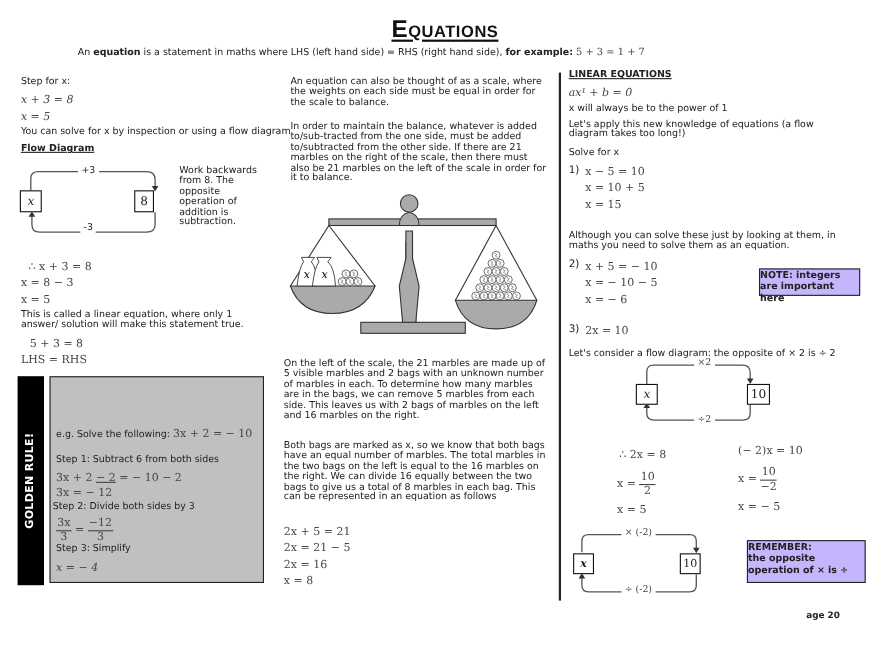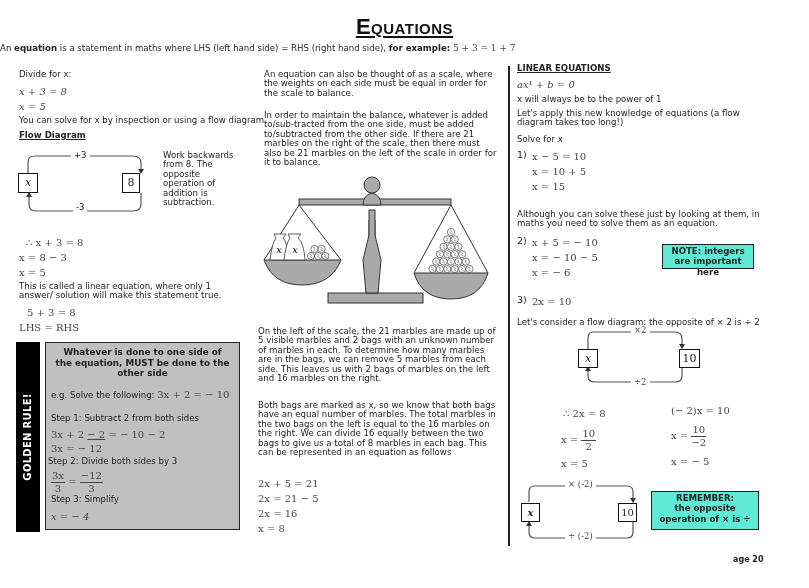--- a/index.html
+++ b/index.html
@@ -1,49 +1,49 @@
 <!DOCTYPE html>
 <html><head>
 <meta charset="utf-8">
 <style>
   html, body { margin:0; padding:0; background:#ffffff; }
   body { width:809px; height:588px; position:relative; overflow:hidden;
          font-family:"DejaVu Sans", sans-serif; color:#222; font-size:8.6px; line-height:1.15; }
   .abs { position:absolute; }
   .title { left:0; width:809px; top:14px; text-align:center; font-family:"Liberation Sans", sans-serif;
            font-weight:bold; font-size:22px; letter-spacing:0.5px; text-decoration:underline; font-variant:small-caps; color:#111; }
-  .subtitle { left:0; width:657px; top:43px; font-size:8.6px; color:#222; }
+  .subtitle { left:0; width:657px; top:43px; text-align:center; font-size:8.6px; color:#222; }
   .math { font-family:"DejaVu Serif", serif; font-size:10px; color:#444; }
   .line { position:absolute; white-space:nowrap; }
   .para { position:absolute; }
   .bold-ul { font-weight:bold; text-decoration:underline; }
   .vdivider { position:absolute; left:508px; top:66px; width:1.5px; height:480px; background:#222; }
   .golden-side { position:absolute; left:16px; top:342px; width:24px; height:190px; background:#000; }
   .golden-side span { position:absolute; left:50%; top:50%; transform:translate(-50%,-50%) rotate(-90deg);
         color:#fff; font-weight:bold; font-size:10px; white-space:nowrap; letter-spacing:0.3px; }
   .golden-box { position:absolute; left:45px; top:342px; width:195px; height:188px; background:#c0c0c0; border:1.5px solid #222; box-sizing:border-box; }
   .golden-box .head { position:absolute; left:0; width:100%; top:4px; text-align:center; font-weight:bold; font-size:8.8px; line-height:1.2; }
   .frac { display:inline-block; vertical-align:middle; text-align:center; }
   .frac .n { display:block; border-bottom:1px solid #444; padding:0 1px; }
   .frac .d { display:block; }
-  .note-box { position:absolute; background:#5eead4; border:1.5px solid #222; box-sizing:border-box; text-align:center; font-weight:bold; font-size:8.6px; line-height:1.2; }
+  .note-box { position:absolute; background:#c4b5fd; border:1.5px solid #222; box-sizing:border-box; text-align:left; font-weight:bold; font-size:8.6px; line-height:1.2;margin-left:28px; }
   .fbox { position:absolute; background:#fff; border:1.2px solid #111; box-sizing:border-box; text-align:center; font-family:"DejaVu Serif", serif; }
   svg text { font-family:"DejaVu Serif", serif; }
   .label-s { position:absolute; font-size:8.5px; background:#fff; padding:0 3px; }
 </style>
 </head>
 <body>
 
 <div class="abs title">Equations</div>
 <div class="abs subtitle">
   <span>An </span><b>equation</b><span> is a statement in maths where LHS (left hand side) = RHS (right hand side), </span><b>for example:</b>
   <span class="math" style="font-size:9px">5 + 3 = 1 + 7</span>
 </div>
 
-<div class="line" style="left:19px;top:70px">Divide for x:</div>
+<div class="line" style="left:19px;top:70px">Step for x:</div>
 <div class="line math" style="left:19px;top:86px;font-style:italic">x + 3 = 8</div>
 <div class="line math" style="left:19px;top:101px;font-style:italic">x = 5</div>
 <div class="line" style="left:19px;top:116px">You can solve for x by inspection or using a flow diagram</div>
 <div class="line bold-ul" style="left:19px;top:131px">Flow Diagram</div>
 
 <svg class="abs" style="left:15px;top:150px" width="140" height="70">
   <path d="M13 25 V12 Q13 6 20 6 H118 Q126 6 126 13 V21" fill="none" stroke="#555" stroke-width="1.2"></path>
   <path d="M123 19 L126 24 L129 19 Z" fill="#333"></path>
   <path d="M126 43 V54 Q126 61 118 61 H21 Q14 61 14 54 V45" fill="none" stroke="#555" stroke-width="1.2"></path>
   <path d="M11 47 L14 42 L17 47 Z" fill="#333"></path>
@@ -58,25 +58,24 @@
 <div class="line math" style="left:19px;top:252px">x = 8 − 3</div>
 <div class="line math" style="left:19px;top:267px">x = 5</div>
 <div class="para" style="left:19px;top:282px;width:220px;line-height:1.1">This is called a linear equation, where only 1 answer/ solution will make this statement true.</div>
 <div class="line math" style="left:27px;top:307px">5 + 3 = 8</div>
 <div class="line math" style="left:19px;top:322px">LHS = RHS</div>
 
 <div class="golden-side">
     <span>GOLDEN RULE!</span>
   </div>
 <div class="golden-box">
-  <div class="head" style="padding:0 8px;box-sizing:border-box">Whatever is done to one side of the equation, MUST be done to the other side</div>
   <div class="line" style="left:5px;top:46px">
     <span>e.g. Solve the following:</span> <span class="math">3x + 2 = − 10</span>
   </div>
-  <div class="line" style="left:5px;top:71px">Step 1: Subtract 2 from both sides</div>
+  <div class="line" style="left:5px;top:71px">Step 1: Subtract 6 from both sides</div>
   <div class="line math" style="left:5px;top:86px">
     <span>3x + 2 </span><span style="text-decoration:underline">− 2</span><span> = − 10 − 2</span>
   </div>
   <div class="line math" style="left:5px;top:100px">3x = − 12</div>
   <div class="line" style="left:2px;top:114px">Step 2: Divide both sides by 3</div>
   <div class="line math" style="left:5px;top:127px">
     <span class="frac"><span class="n">3x</span><span class="d">3</span></span>
     =
     <span class="frac"><span class="n">−12</span><span class="d">3</span></span>
   </div>

